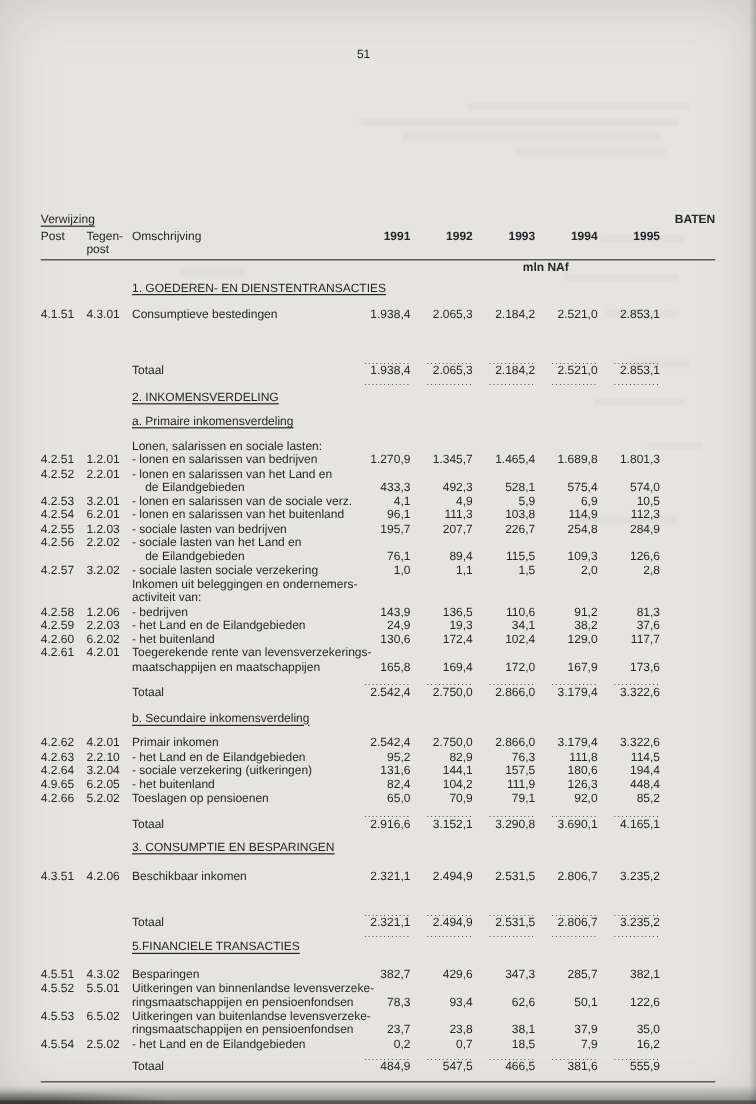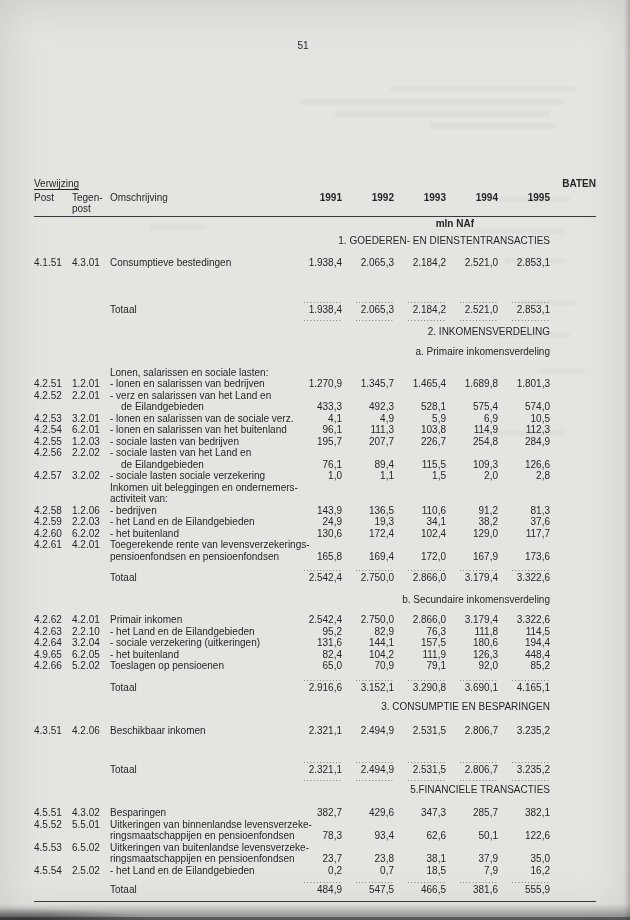--- a/index.html
+++ b/index.html
@@ -19,21 +19,21 @@
   .cell{min-width:0;}
   .post,.tp{align-self:start;white-space:nowrap;}
   .desc{white-space:nowrap;}
   .desc .ind{padding-left:11px;}
   .val{align-self:end;text-align:right;white-space:nowrap;}
   .yh{font-weight:bold;}
   .header-row{min-height:23px;}
   .rule{border-top:1px solid #3a3a3e;margin-top:1px;}
   .unit-row{margin-top:1px;gap:44px;}
   .unit{font-weight:bold;}
-  .sec,.subh{text-underline-offset:1.5px;white-space:nowrap;text-align:right;}
+  .sec,.subh{text-decoration:underline;text-underline-offset:1.5px;white-space:nowrap;}
   .dash-row .val{font-size:8px;letter-spacing:1px;line-height:6px;color:#3c3c40;overflow:hidden;}
   .bottom-rule{border-top:1px solid #3a3a3e;margin-top:5px;}
   .gap{width:100%;}
   .ghost{position:absolute;background:#8b8b96;opacity:.07;filter:blur(1.2px);border-radius:1px;}
   .scan-bottom{position:absolute;left:0;right:0;bottom:0;height:16px;
     background:linear-gradient(to top, rgba(45,45,48,.5), rgba(45,45,48,0));}
   .scan-bottom-blob{position:absolute;left:0;bottom:0;width:150px;height:12px;
     background:radial-gradient(ellipse at 15% 100%, rgba(20,20,22,.55), transparent 70%);}
   .scan-edge{position:absolute;left:0;right:0;bottom:0;height:3px;background:rgba(30,30,32,.45);}
   .scan-right{position:absolute;top:0;bottom:0;right:0;width:6px;
@@ -172,21 +172,21 @@
         <div class="cell val">1.270,9</div>
         <div class="cell val">1.345,7</div>
         <div class="cell val">1.465,4</div>
         <div class="cell val">1.689,8</div>
         <div class="cell val">1.801,3</div>
       </div>
       <div class="trow row-row">
         <div class="cell post">4.2.52</div>
         <div class="cell tp">2.2.01</div>
         <div class="cell desc">
-          <div class="line">- verz en salarissen van het Land en</div>
+          <div class="line">- lonen en salarissen van het Land en</div>
           <div class="line ind">de Eilandgebieden</div>
         </div>
         <div class="cell val">433,3</div>
         <div class="cell val">492,3</div>
         <div class="cell val">528,1</div>
         <div class="cell val">575,4</div>
         <div class="cell val">574,0</div>
       </div>
       <div class="trow row-row">
         <div class="cell post">4.2.53</div>
@@ -296,21 +296,21 @@
         <div class="cell val">172,4</div>
         <div class="cell val">102,4</div>
         <div class="cell val">129,0</div>
         <div class="cell val">117,7</div>
       </div>
       <div class="trow row-row">
         <div class="cell post">4.2.61</div>
         <div class="cell tp">4.2.01</div>
         <div class="cell desc">
           <div class="line">Toegerekende rente van levensverzekerings-</div>
-          <div class="line">pensioenfondsen en pensioenfondsen</div>
+          <div class="line">maatschappijen en maatschappijen</div>
         </div>
         <div class="cell val">165,8</div>
         <div class="cell val">169,4</div>
         <div class="cell val">172,0</div>
         <div class="cell val">167,9</div>
         <div class="cell val">173,6</div>
       </div>
       <div class="gap" style="height: 4px;"></div>
       <div class="trow dash-row">
         <div class="cell post"></div>

